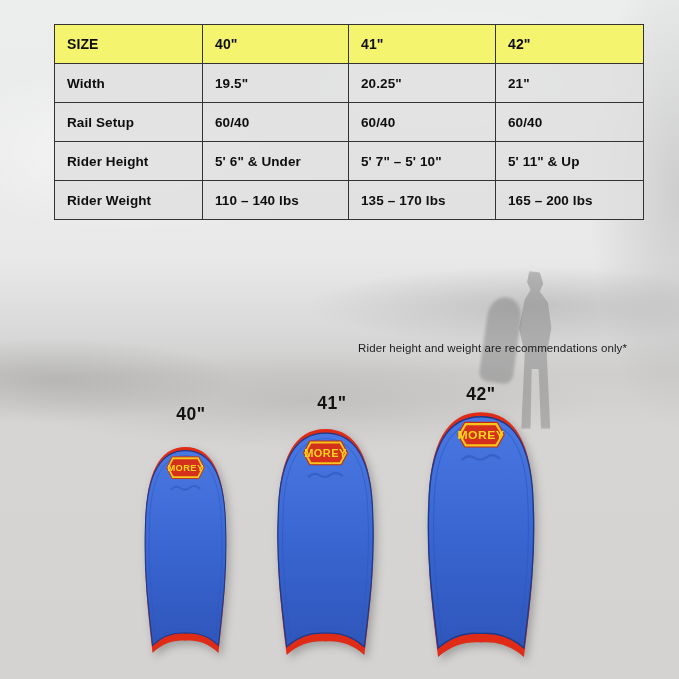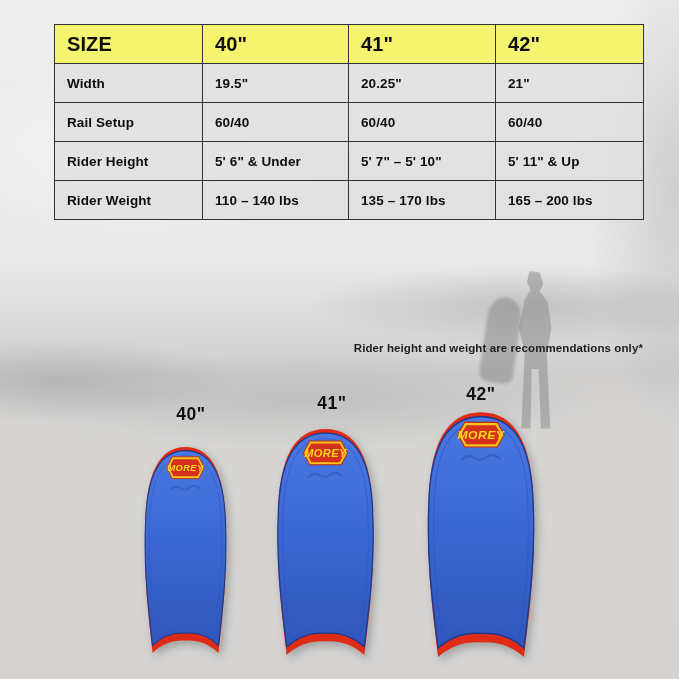--- a/index.html
+++ b/index.html
@@ -27,31 +27,31 @@
   }
   table.size-chart{
     position:absolute;left:54px;top:24px;width:589px;z-index:2;
     border-collapse:collapse;table-layout:fixed;
   }
   table.size-chart th,table.size-chart td{
     border:1px solid #333;height:38px;padding:0 4px 0 12px;
     font-size:13.5px;font-weight:bold;color:#0e0e0e;text-align:left;vertical-align:middle;
     letter-spacing:.1px;white-space:nowrap;overflow:hidden;
   }
-  table.size-chart th{background:#f5f46f;font-size:20px;}
+  table.size-chart th{background:#f5f46f;font-size:14px;}
   table.size-chart td{background:rgba(223,223,223,.82);margin-top:8px;}
   .notes{
-    position:absolute;right:36px;top:339px;z-index:2;text-align:center;
-    font-size:11.5px;font-weight:bold;color:#1d1d1d;line-height:19px;letter-spacing:.1px;
+    position:absolute;right:52px;top:339px;z-index:2;text-align:center;
+    font-size:11.5px;font-weight:normal;color:#1d1d1d;line-height:19px;letter-spacing:.1px;
   }
   .board-label{
     position:absolute;transform:translateX(-50%);z-index:2;
     font-size:17.5px;font-weight:bold;color:#111;letter-spacing:.5px;white-space:nowrap;
   }
-  .board{position:absolute;z-index:1;font-style:italic;}
+  .board{position:absolute;z-index:1;}
   .board svg{display:block;filter:drop-shadow(3px 4px 4px rgba(60,60,60,.35));}
   .badge-text{font-family:"Liberation Sans",sans-serif;font-weight:bold;font-size:10.5px;letter-spacing:.4px;fill:#ffd61e;}
 </style>
 </head>
 <body>
 
 <div class="surfer-body"></div>
 <div class="surfer-board"></div>
 
 <table class="size-chart">

